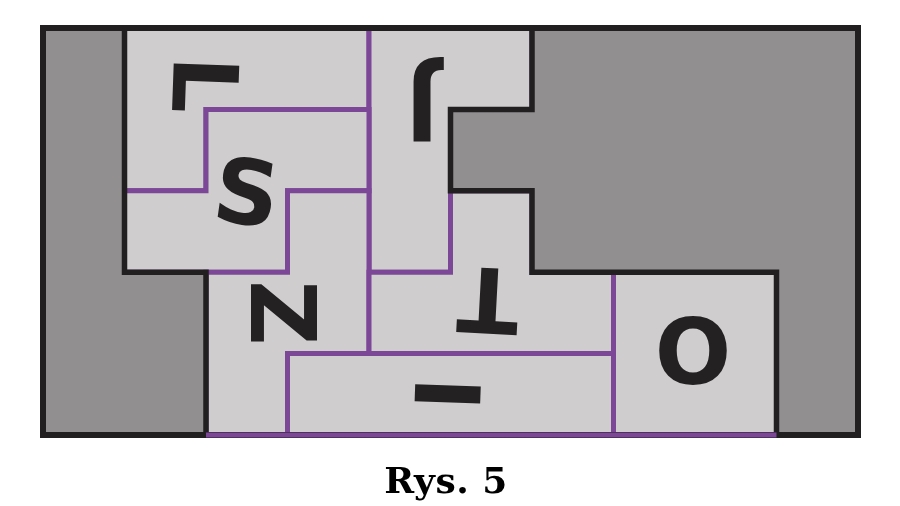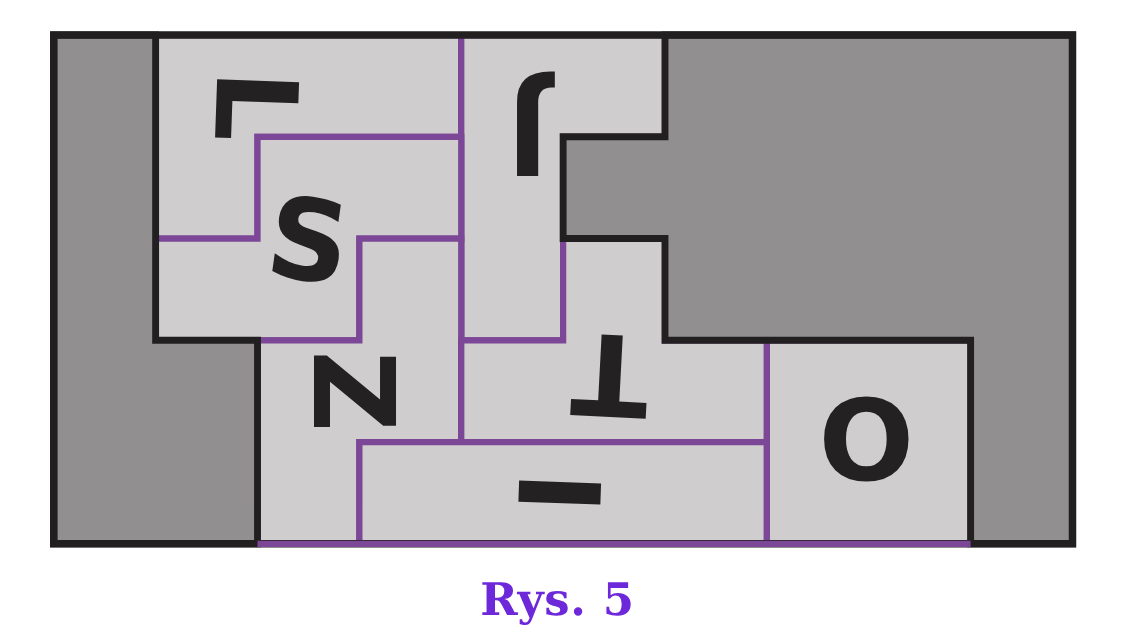--- a/index.html
+++ b/index.html
@@ -22,21 +22,21 @@
   }
   .caption {
     position: absolute;
     left: 0;
     top: 459px;
     width: 892px;
     text-align: center;
     font-family: "DejaVu Serif", "Liberation Serif", serif;
     font-weight: bold;
     font-size: 36px;
-    color: #6d28d9;
+    color: #000000;
     letter-spacing: 0.5px;
   }
 </style>
 </head>
 <body>
 
 <div class="stage">
   <svg id="fig-svg" width="900" height="506" viewBox="0 0 900 506">
       <polygon points="124.5,28.0 369.0,28.0 369.0,109.4 206.0,109.4 206.0,190.8 124.5,190.8" fill="#cfcdce" stroke="#7b4796" stroke-width="5" stroke-linejoin="miter"></polygon>
       <polygon points="369.0,28.0 532.0,28.0 532.0,109.4 450.5,109.4 450.5,272.2 369.0,272.2" fill="#cfcdce" stroke="#7b4796" stroke-width="5" stroke-linejoin="miter"></polygon>

